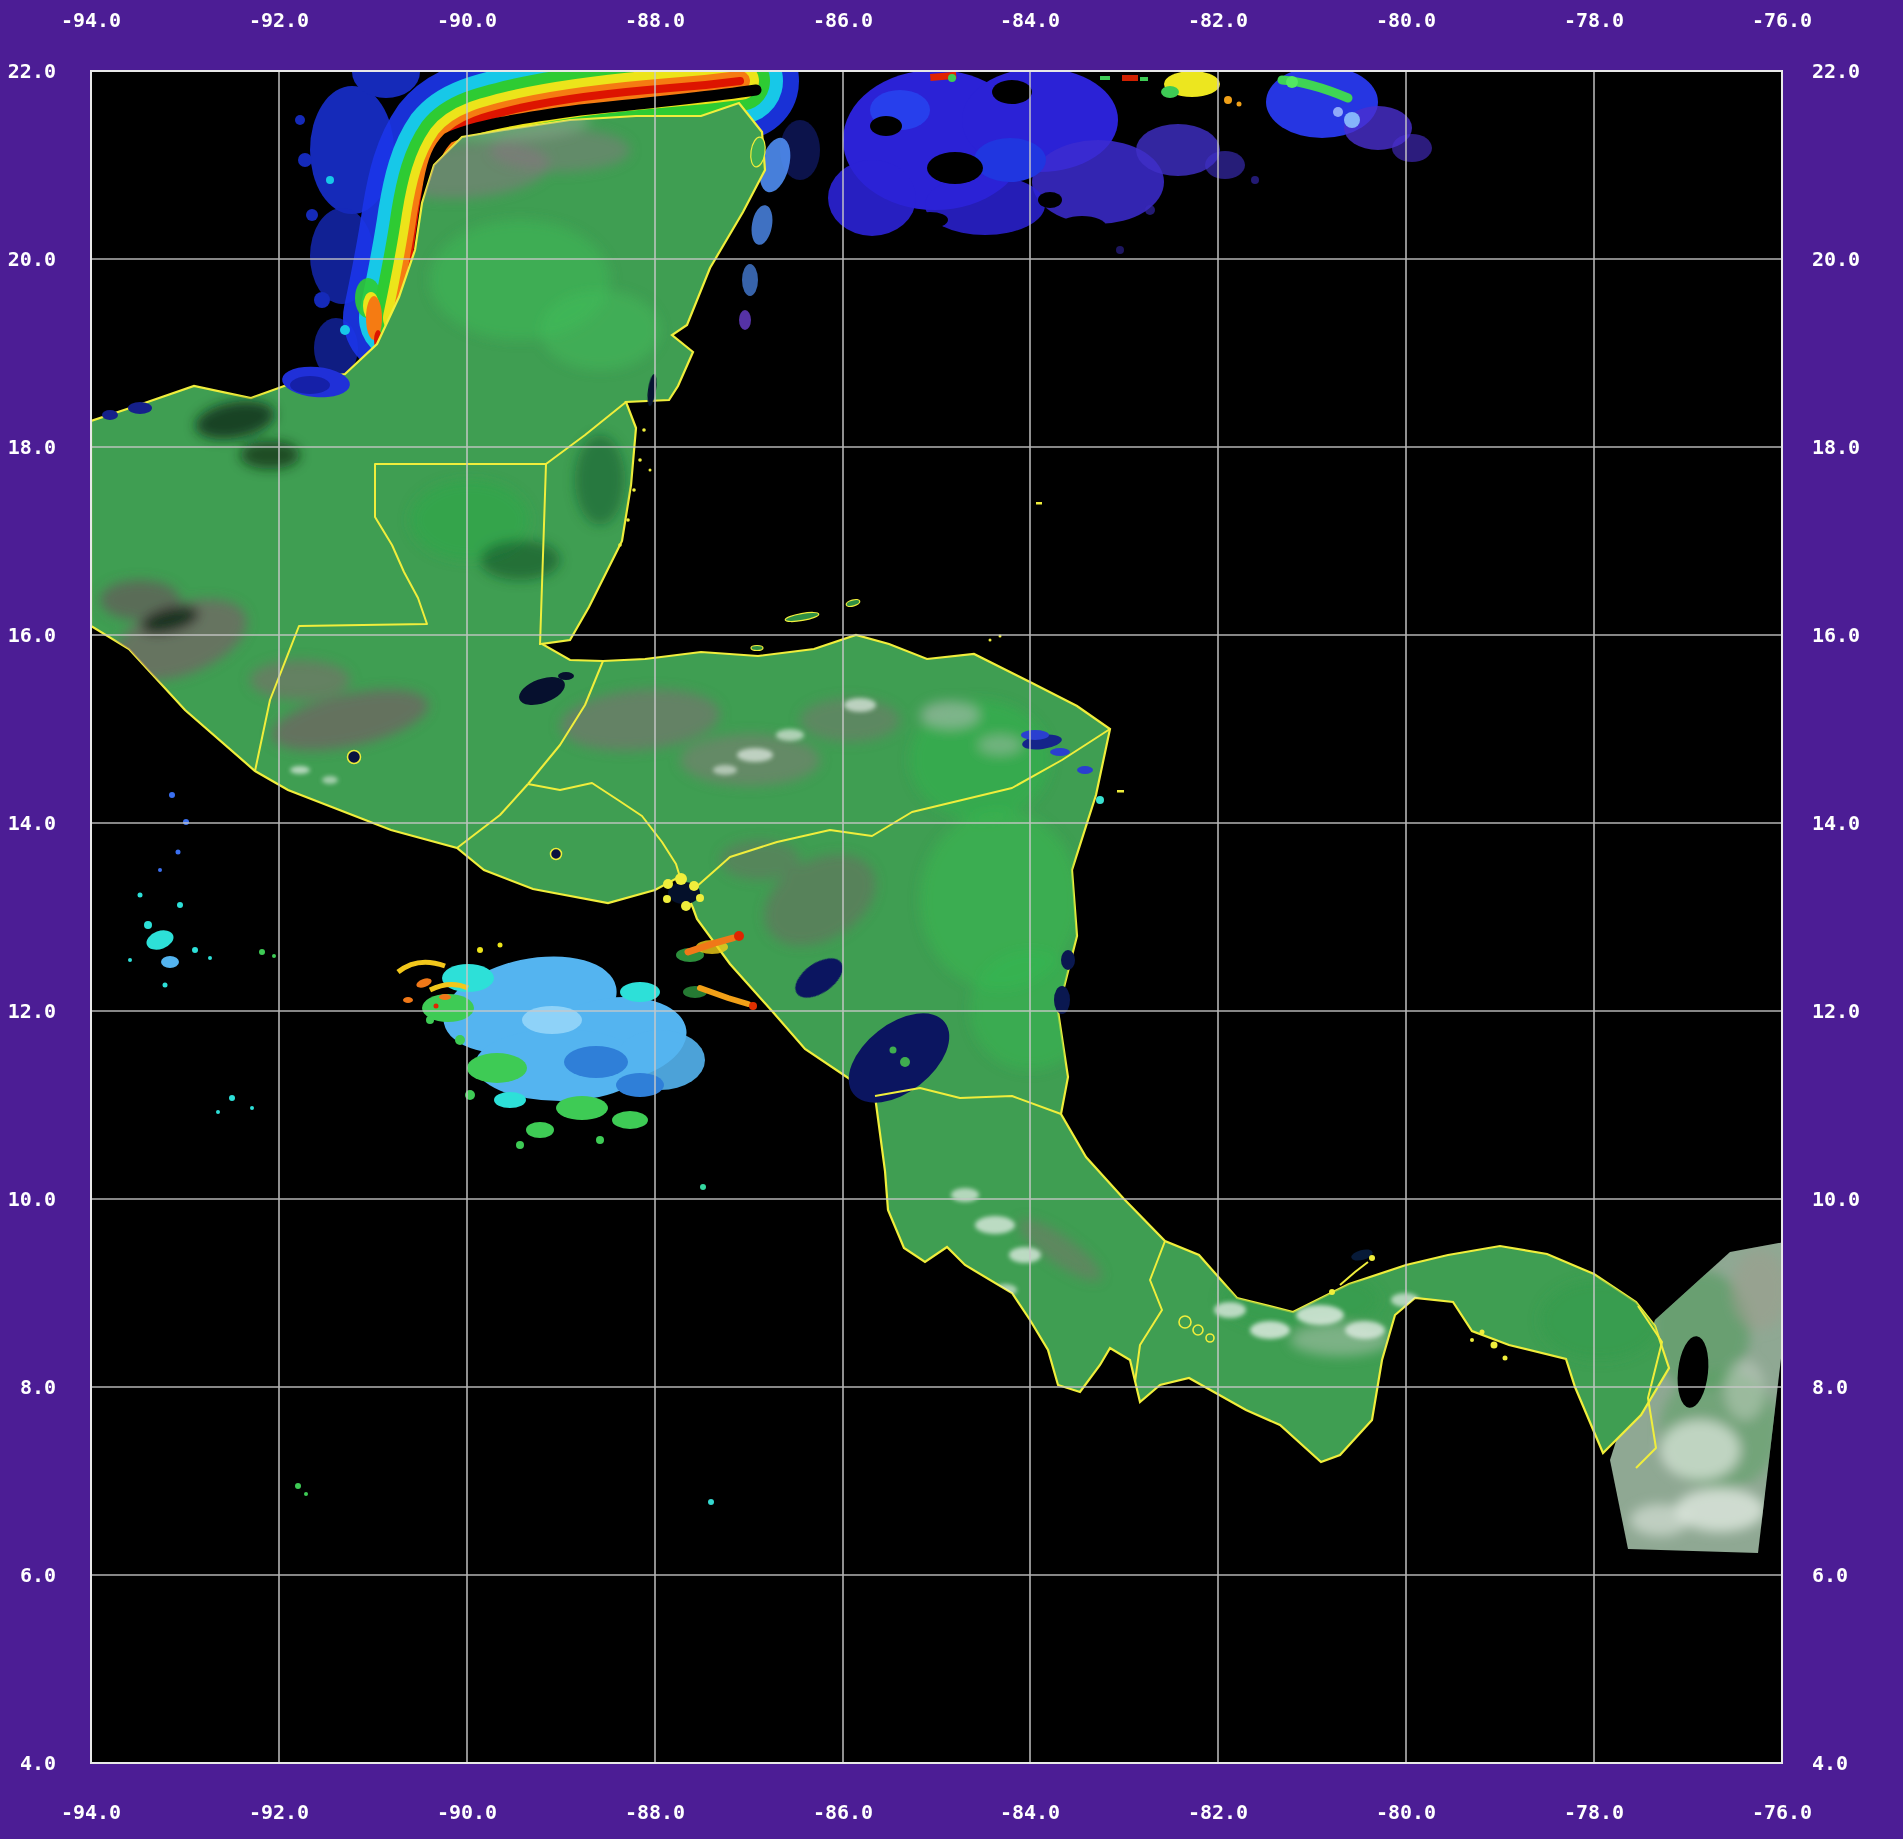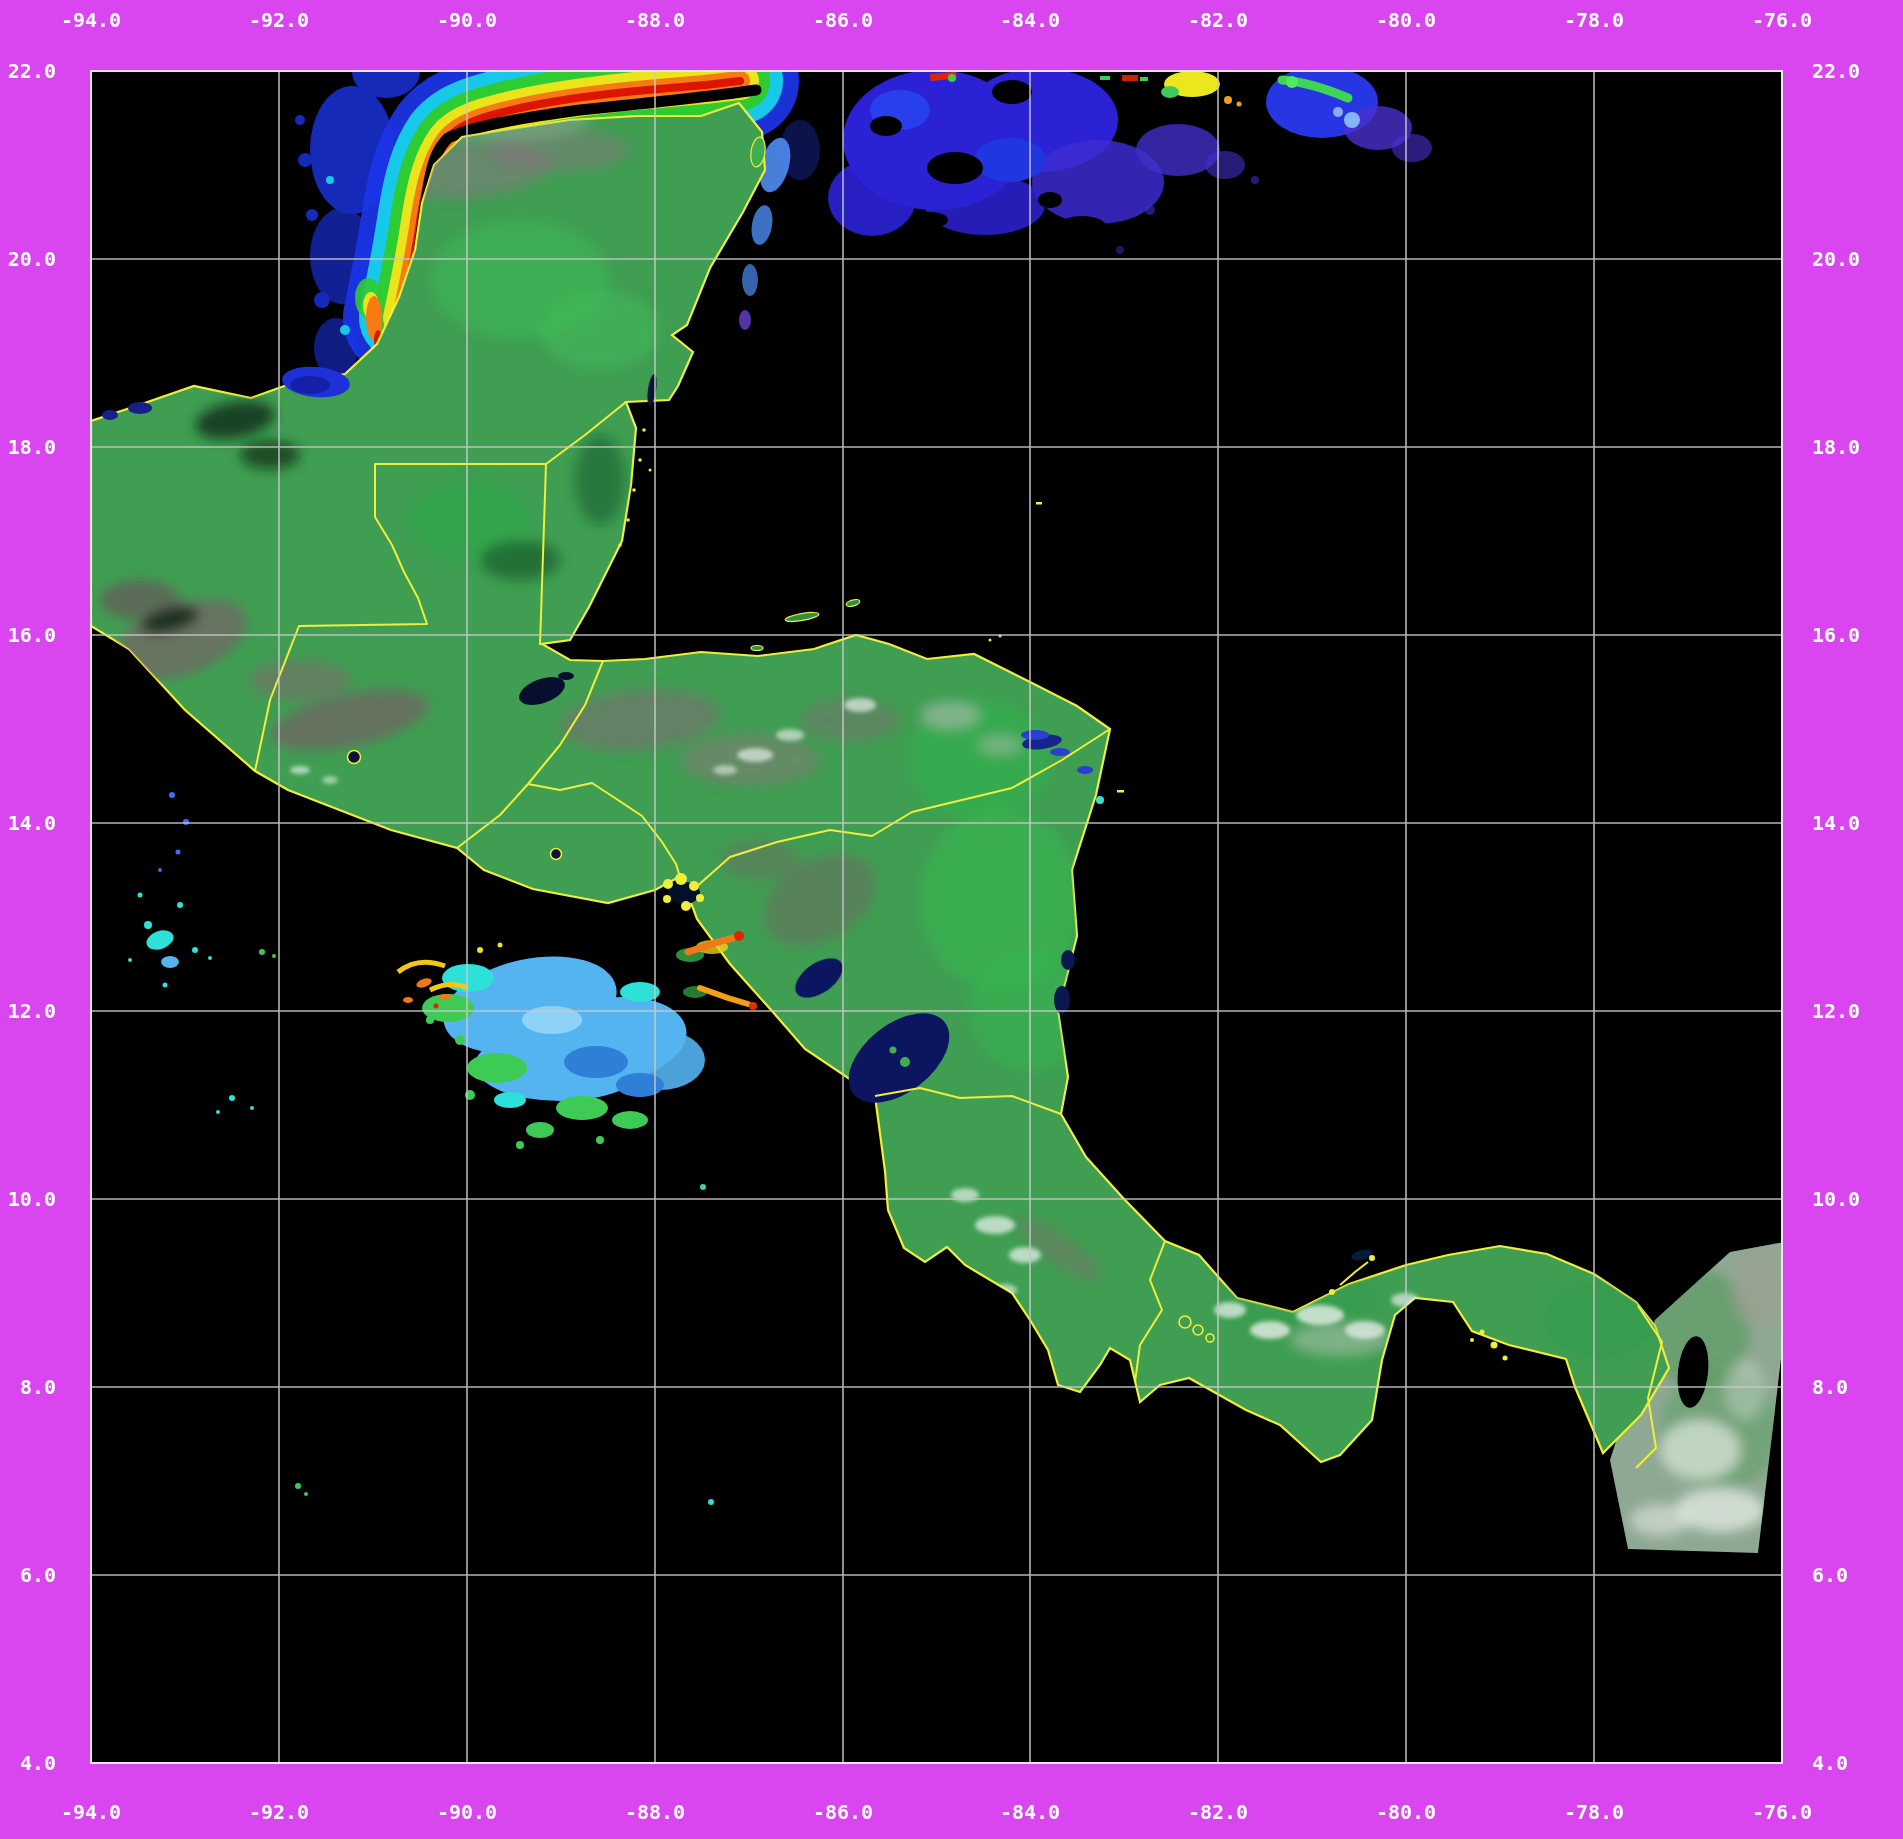--- a/index.html
+++ b/index.html
@@ -1,16 +1,16 @@
 <!DOCTYPE html>
 <html><head>
 <meta charset="utf-8">
 <style>
   html,body{margin:0;padding:0;background:#000;}
-  #screen{position:relative;width:1903px;height:1839px;background:#d946ef;overflow:hidden;
+  #screen{position:relative;width:1903px;height:1839px;background:#4c1d95;overflow:hidden;
           font-family:"DejaVu Sans Mono","Liberation Mono",monospace;}
   .tick{position:absolute;color:#ffffff;font-size:20px;font-weight:bold;height:24px;line-height:24px;}
   .tick.t,.tick.b{width:90px;text-align:center;}
   .tick.l{width:56px;text-align:right;left:0;}
   .tick.r{width:80px;text-align:left;left:1812px;}
   svg{position:absolute;left:0;top:0;}
 </style>
 </head>
 <body>
 <div id="screen">

